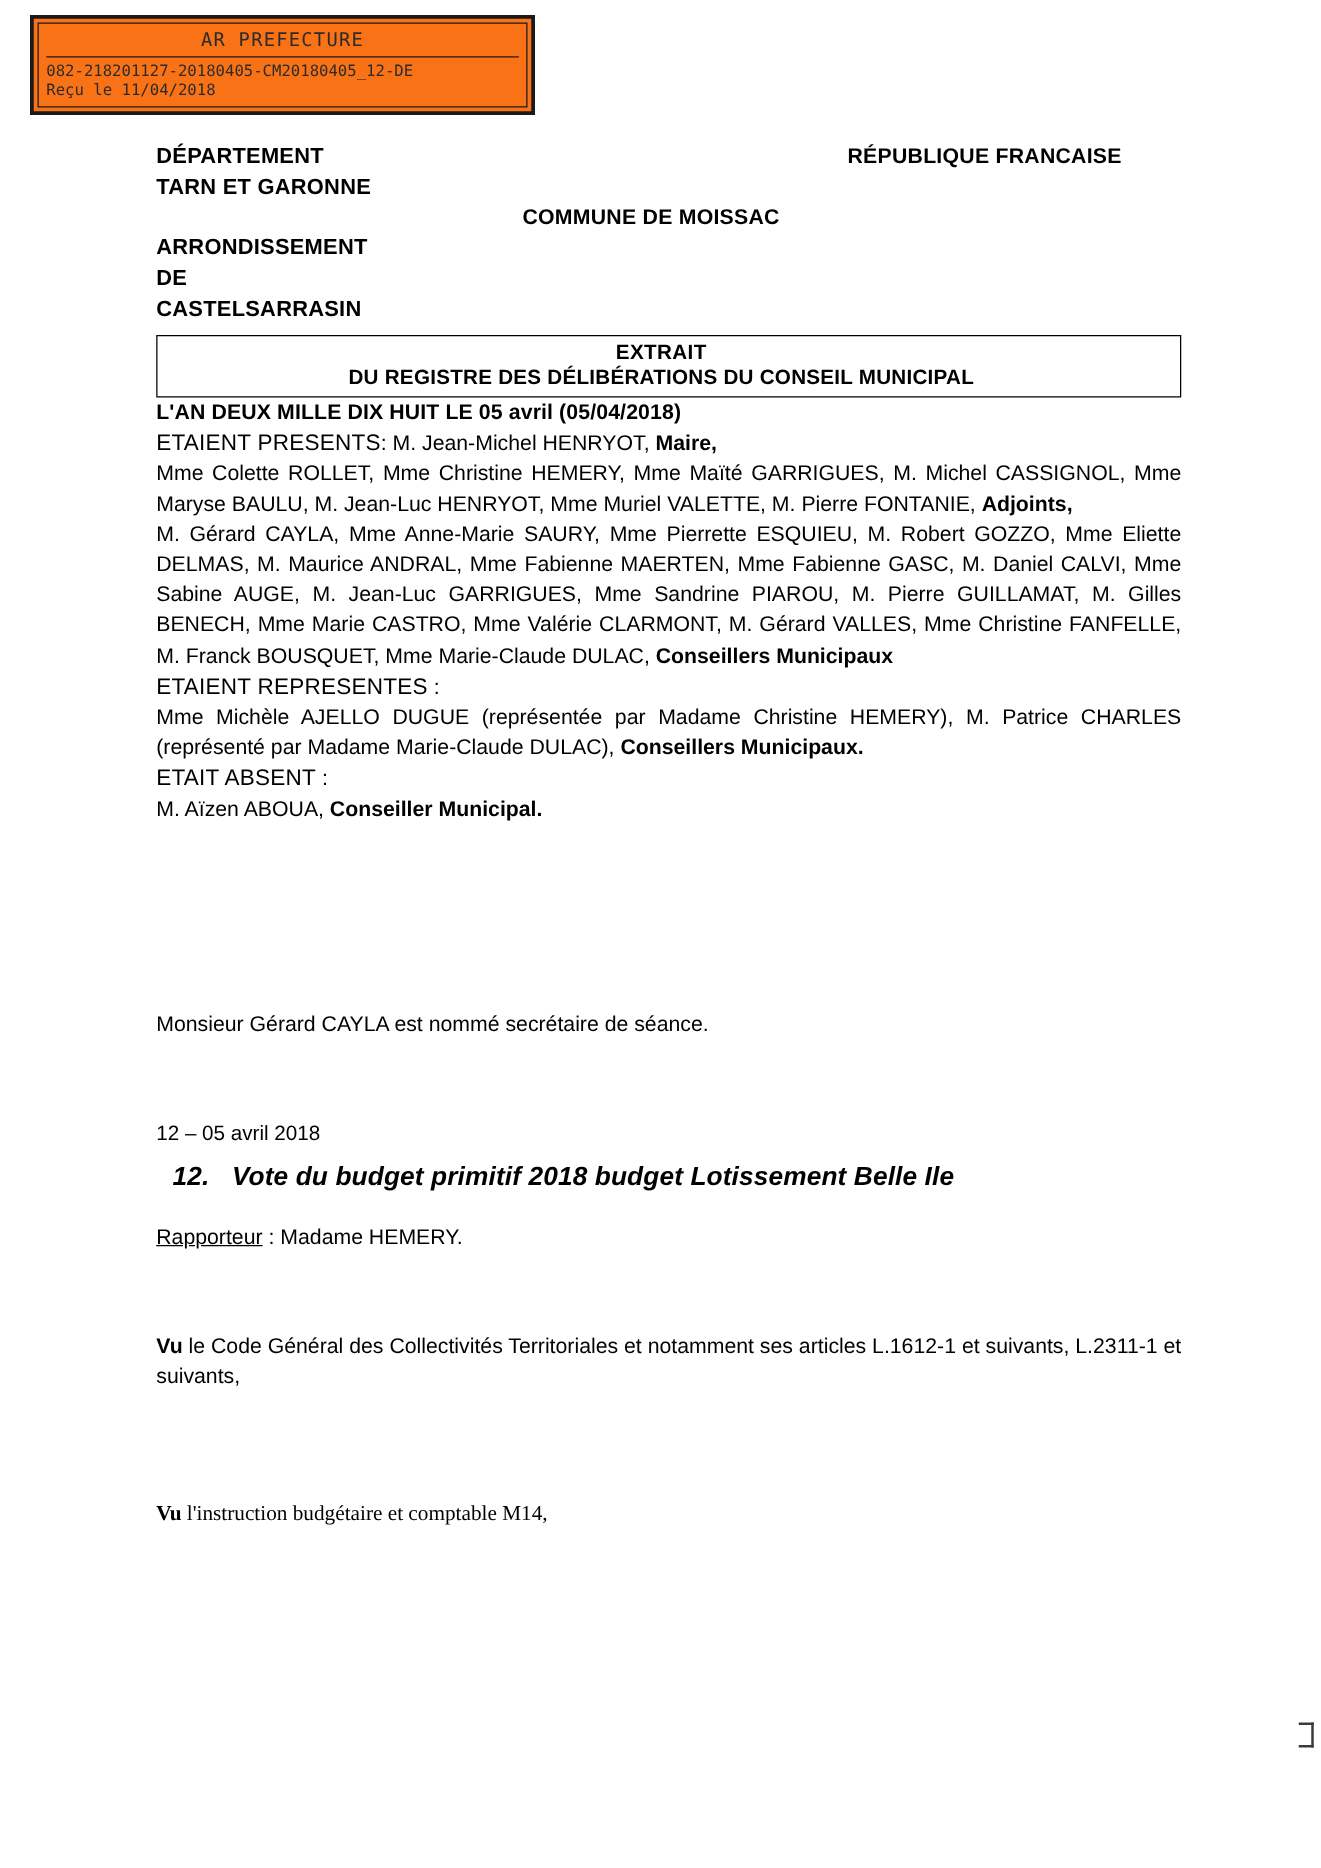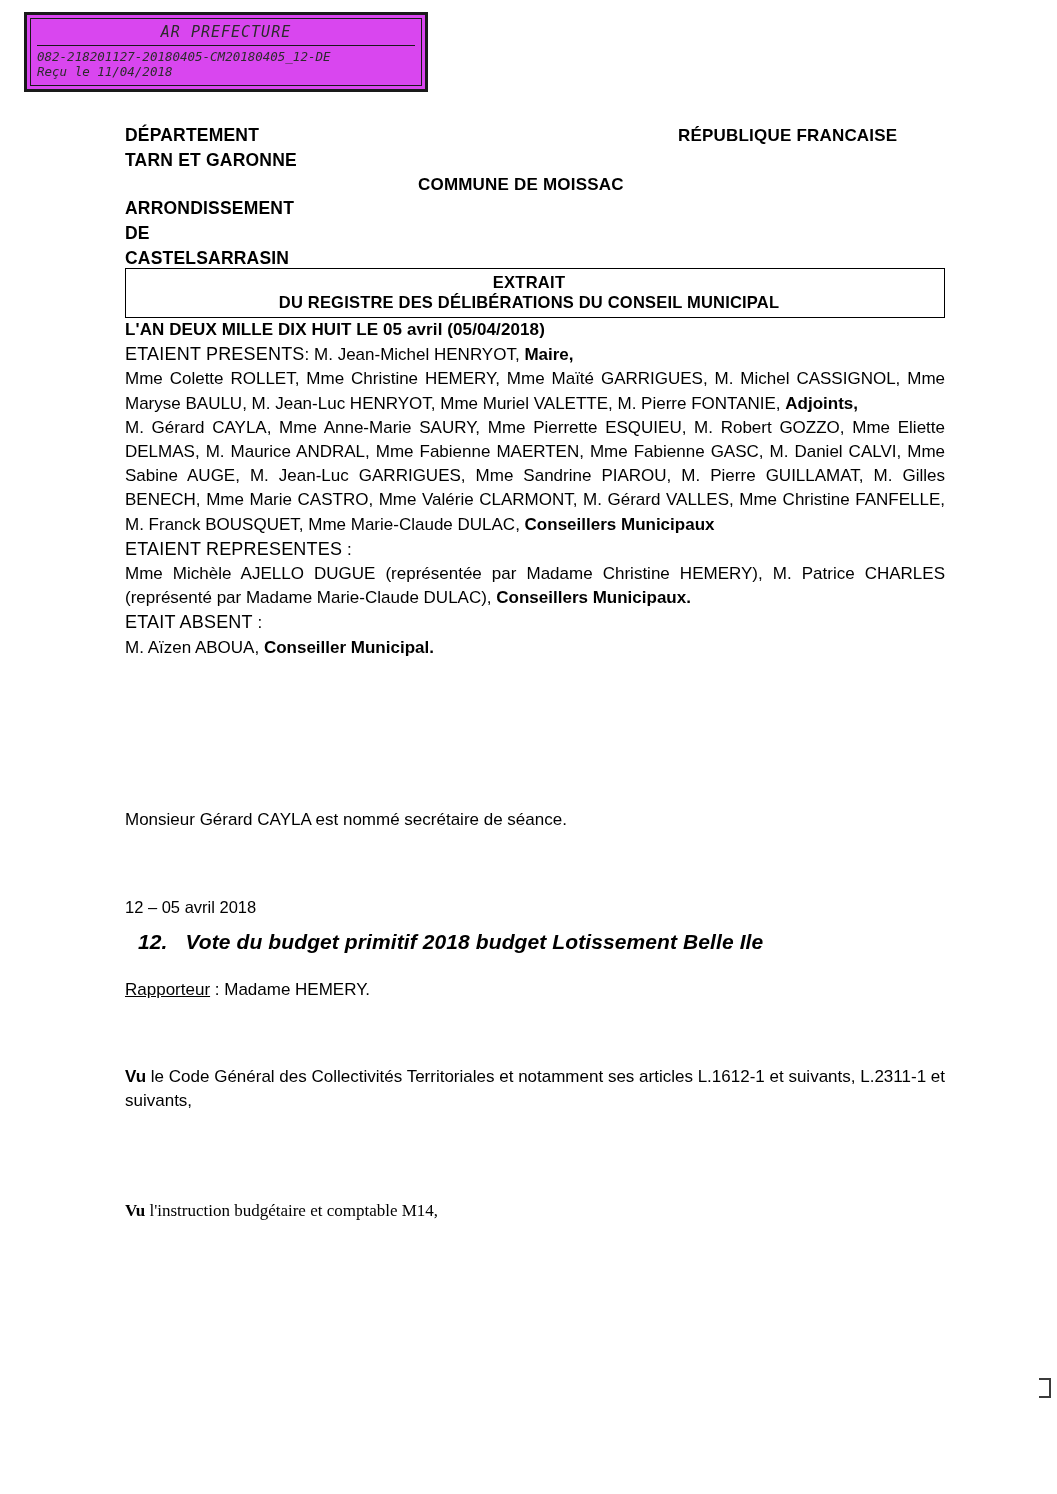--- a/index.html
+++ b/index.html
@@ -17,22 +17,21 @@
   }
 
   
   .stamp {
     position: absolute;
     left: 24px;
     top: 12px;
     width: 392px;
     border: 3px solid #1a1a1a;
     padding: 3px;
-    background: #d946ef;
-    font-style: italic;
+    background: #f97316;
   }
   .stamp-inner {
     border: 1px solid #1a1a1a;
     padding: 4px 6px 6px 6px;
   }
   .stamp-title {
     font-family: "DejaVu Sans Mono", monospace;
     font-size: 15px;
     letter-spacing: 1px;
     text-align: center;
@@ -48,21 +47,21 @@
   }
   .stamp-rule {
     border-top: 1px solid #1a1a1a;
     margin: 3px 0 3px 0;
   }
 
   
   .header {
     position: absolute;
     left: 0;
-    top: 123px;
+    top: 112px;
     width: 1057px;
     height: 140px;
   }
   .dept {
     position: absolute;
     left: 125px;
     top: 0px;
     font-size: 17.5px;
     font-weight: bold;
     line-height: 25px;

